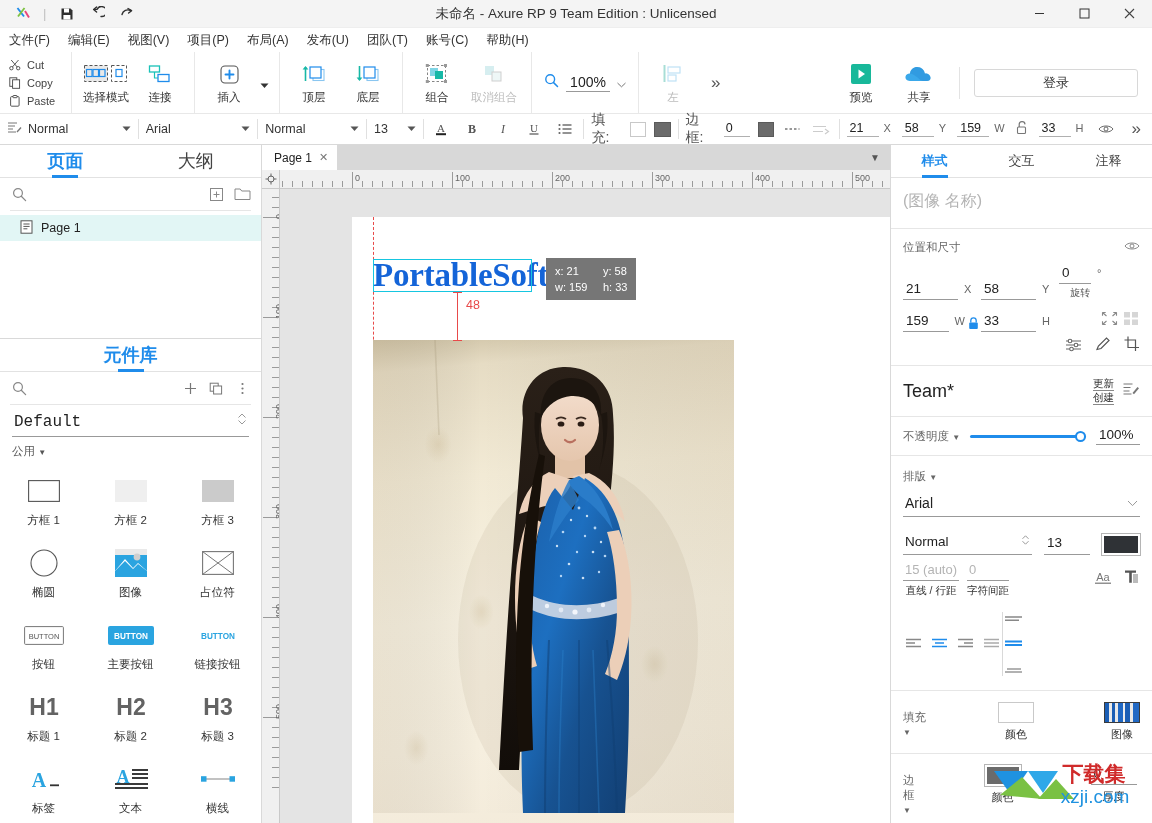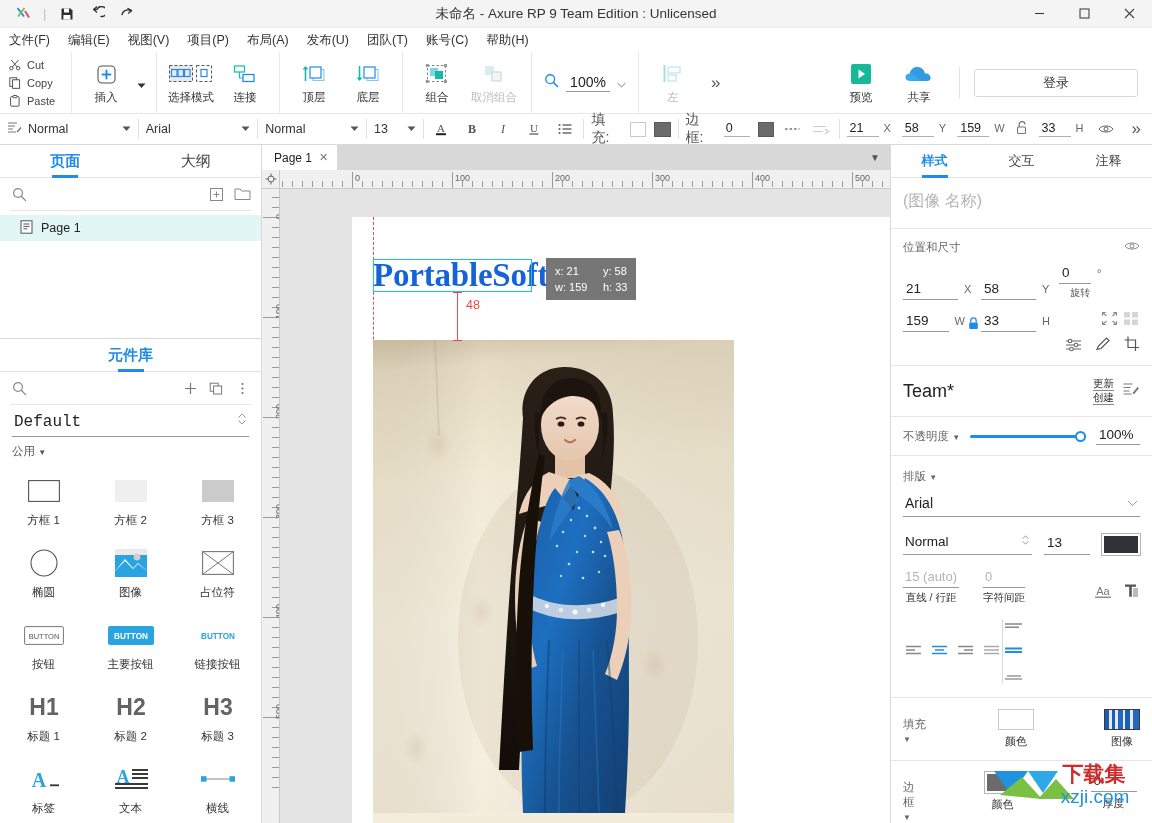--- a/index.html
+++ b/index.html
@@ -112,21 +112,21 @@
 
   
   .body { flex: 1; display: flex; min-height: 0; }
 
   
   .left { width: 262px; flex: none; display: flex; flex-direction: column;
           border-right: 1px solid #d9d9d9; background: #fff; }
   .tabs2 { height: 33px; display: flex; border-bottom: 1px solid #e2e2e2; flex: none; }
   .tab2 {
     flex: 1; display: flex; align-items: center; justify-content: center;
-    font-size: 15px; color: #444; cursor: pointer; position: relative;
+    font-size: 18px; color: #444; cursor: pointer; position: relative;
   }
   .tab2.active { color: #1f8ceb; font-weight: bold; }
   .tab2.active::after {
     content: ''; position: absolute; bottom: -1px; left: 50%; transform: translateX(-50%);
     width: 26px; height: 3px; background: #1f8ceb;
   }
   .srow { height: 32px; display: flex; align-items: center; padding: 0 10px; gap: 8px; flex: none; }
   .srow .si { width: 18px; height: 18px; display: flex; align-items: center; justify-content: center; cursor: pointer; color: #777; }
   .srow .spacer { flex: 1; }
   .sline { height: 1px; background: #e6e6e6; margin: 0 10px; flex: none; }
@@ -270,21 +270,21 @@
   }
   .weight-sel .wsv { font-size: 13.5px; color: #222; }
   .size-in {
     width: 46px; border-bottom: 1px solid #999; font-size: 13.5px; color: #222;
     padding: 2px 3px 4px; cursor: text;
   }
   .color-chip {
     width: 38px; height: 21px; background: #2f3236; border: 2px solid #fff;
     outline: 1px solid #b5b5b5; cursor: pointer;
   }
-  .sp-row { display: flex; align-items: flex-end; gap: 24px; margin-top: 14px; }
+  .sp-row { display: flex; align-items: center; gap: 8px; margin-top: 7px; }
   .sp-item { display: flex; flex-direction: column; }
   .sp-val { font-size: 13px; color: #b4b4b4; border-bottom: 1px solid #999; padding: 0 2px 3px; cursor: text; }
   .sp-val.z { color: #b4b4b4; }
   .sp-key { font-size: 10.5px; color: #333; margin-top: 3px; text-align: center; }
   .sp-icons { display: flex; align-items: center; gap: 10px; margin-left: auto; padding-bottom: 2px; }
   .align-row { display: flex; align-items: center; margin-top: 14px; }
   .align-grp { display: flex; gap: 5px; }
   .align-btn { width: 21px; height: 18px; display: flex; align-items: center; justify-content: center; cursor: pointer; }
   .align-grp.right { margin-left: auto; }
   .fill-row { display: flex; align-items: flex-start; gap: 22px; }
@@ -397,57 +397,57 @@
             <rect x="4" y="0.5" width="4" height="2.2" rx="0.5" stroke="#444" stroke-width="0.9" fill="#fff"></rect>
           </svg>
         </span>
         <span>Paste</span>
       </div>
     </div>
 
     <div class="tb-group">
       <div class="tool">
         <span class="ti">
-          <svg width="24" height="22" viewBox="0 0 24 22">
-            <rect x="4" y="3" width="17" height="17" rx="4" stroke="#555" stroke-width="1.1" fill="none"></rect>
-            <path d="M12.5 7.5 v8 M8.5 11.5 h8" stroke="#1f8ceb" stroke-width="1.9" stroke-linecap="round"></path>
-          </svg>
-        </span>
-        <span class="tl">插入</span>
-      </div>
-      <div class="caret-btn">
-        <svg width="9" height="6" viewBox="0 0 9 6">
-            <path d="M0.5 0.5 L4.5 5 L8.5 0.5z" fill="#333"></path>
-          </svg>
-      </div>
-    </div>
-
-    <div class="tb-group">
-      <div class="tool">
-        <span class="ti">
           <svg width="44" height="22" viewBox="0 0 44 22">
             <rect x="0.5" y="2.5" width="23" height="16" stroke="#555" stroke-width="1" stroke-dasharray="3,2" fill="#e9e9e9"></rect>
             <rect x="2.5" y="6.5" width="5.5" height="7" stroke="#1f8ceb" stroke-width="1.2" fill="none"></rect>
             <rect x="9" y="6.5" width="5.5" height="7" stroke="#1f8ceb" stroke-width="1.2" fill="none"></rect>
             <rect x="15.5" y="6.5" width="5.5" height="7" stroke="#1f8ceb" stroke-width="1.2" fill="none"></rect>
             <rect x="27.5" y="2.5" width="15" height="16" stroke="#555" stroke-width="1" stroke-dasharray="3,2" fill="none"></rect>
             <rect x="32" y="6.5" width="6" height="7" stroke="#1f8ceb" stroke-width="1.2" fill="none"></rect>
           </svg>
         </span>
         <span class="tl">选择模式</span>
       </div>
       <div class="tool">
         <span class="ti">
           <svg width="24" height="22" viewBox="0 0 24 22">
             <rect x="1.5" y="3" width="10" height="6" stroke="#19c2b8" stroke-width="1.3" fill="none"></rect>
             <rect x="10" y="11.5" width="11" height="7" stroke="#1f8ceb" stroke-width="1.3" fill="none"></rect>
             <path d="M6.5 9 L6.5 15 L10 15" stroke="#19c2b8" stroke-width="1.2" fill="none"></path>
           </svg>
         </span>
         <span class="tl">连接</span>
+      </div>
+    </div>
+
+    <div class="tb-group">
+      <div class="tool">
+        <span class="ti">
+          <svg width="24" height="22" viewBox="0 0 24 22">
+            <rect x="4" y="3" width="17" height="17" rx="4" stroke="#555" stroke-width="1.1" fill="none"></rect>
+            <path d="M12.5 7.5 v8 M8.5 11.5 h8" stroke="#1f8ceb" stroke-width="1.9" stroke-linecap="round"></path>
+          </svg>
+        </span>
+        <span class="tl">插入</span>
+      </div>
+      <div class="caret-btn">
+        <svg width="9" height="6" viewBox="0 0 9 6">
+            <path d="M0.5 0.5 L4.5 5 L8.5 0.5z" fill="#333"></path>
+          </svg>
       </div>
     </div>
 
 
     <div class="tb-group">
       <div class="tool">
         <span class="ti">
           <svg width="26" height="22" viewBox="0 0 26 22">
             <rect x="12" y="6.5" width="11" height="11" stroke="#8ac6f0" stroke-width="1.1" fill="none"></rect>
             <rect x="9" y="4" width="11" height="11" stroke="#1f8ceb" stroke-width="1.2" fill="#fff"></rect>

